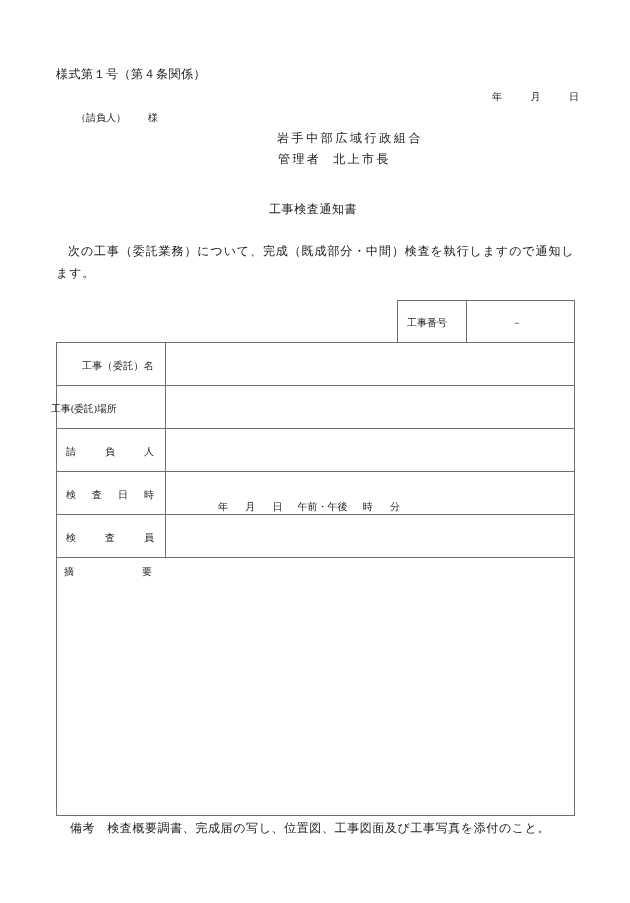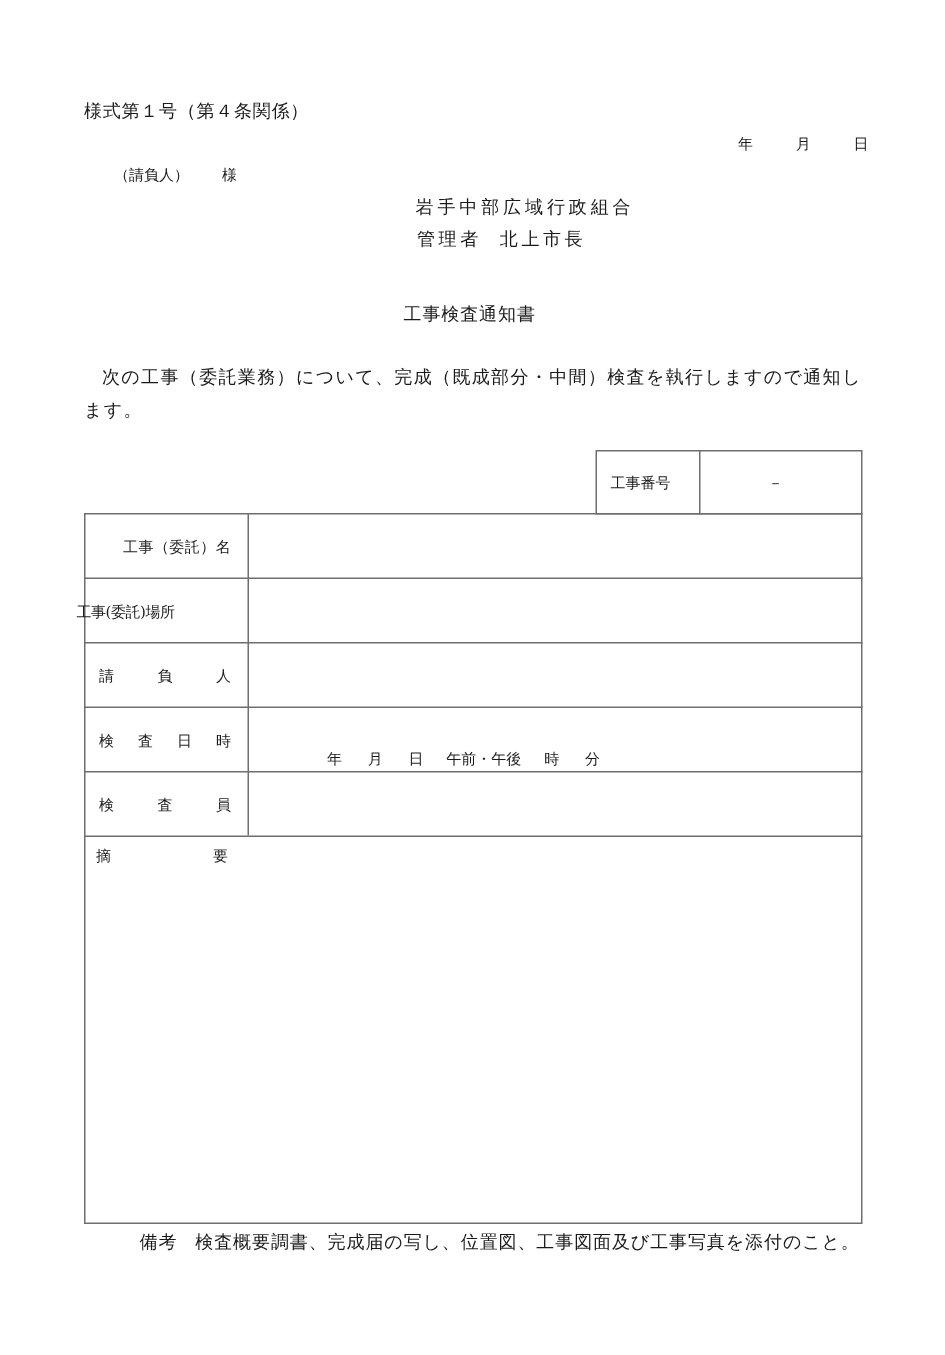--- a/index.html
+++ b/index.html
@@ -22,21 +22,21 @@
     .body-text {
       left: 56px; top: 240px; width: 520px; font-size: 12px;
       line-height: 22px; white-space: normal; text-indent: 12px; letter-spacing: 0.9px;
     }
     .box { position: absolute; border: 1px solid #6e6e6e; box-sizing: border-box; }
     .vline { position: absolute; width: 0; border-left: 1px solid #6e6e6e; }
     .hline { position: absolute; height: 0; border-top: 1px solid #6e6e6e; }
     .cell-label { position: absolute; font-size: 10px; line-height: 1; white-space: nowrap; }
     .spread { display: flex; justify-content: space-between; width: 88px; }
     .remarks { left: 70px; top: 822px; font-size: 12px; letter-spacing: 0.6px; }
-    .remarks .lbl { margin-right: 12px; margin-left: 23px; }
+    .remarks .lbl { margin-right: 12px; }
   </style>
 </head>
 <body>
 
 <div class="abs form-number">様式第１号（第４条関係）</div>
 
 <div class="abs date-line">
   <span>年</span>
   <span>月</span>
   <span>日</span>

